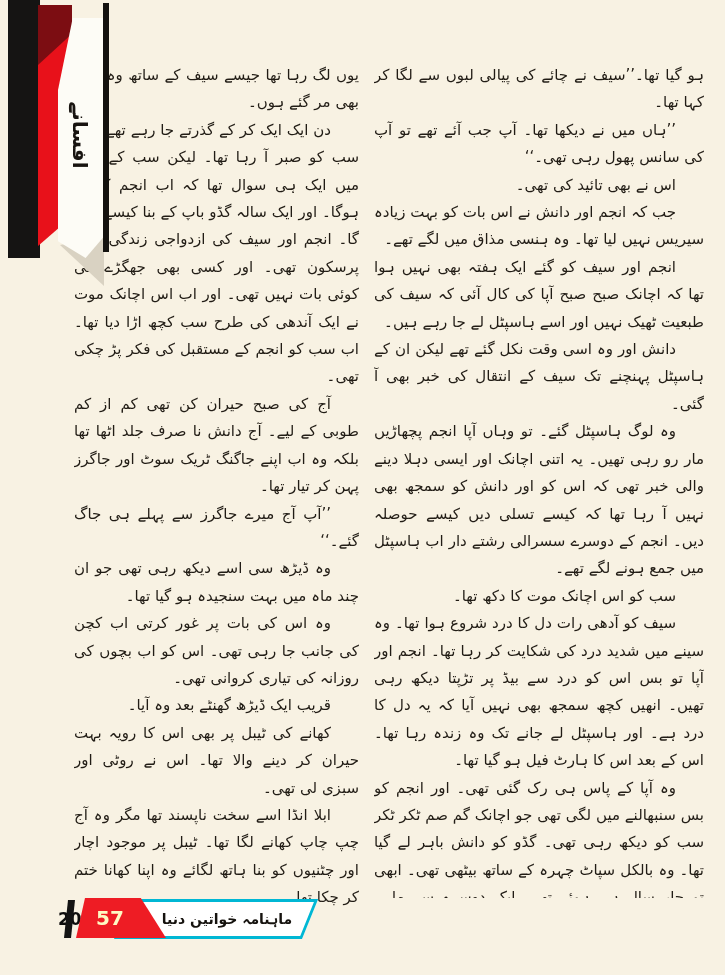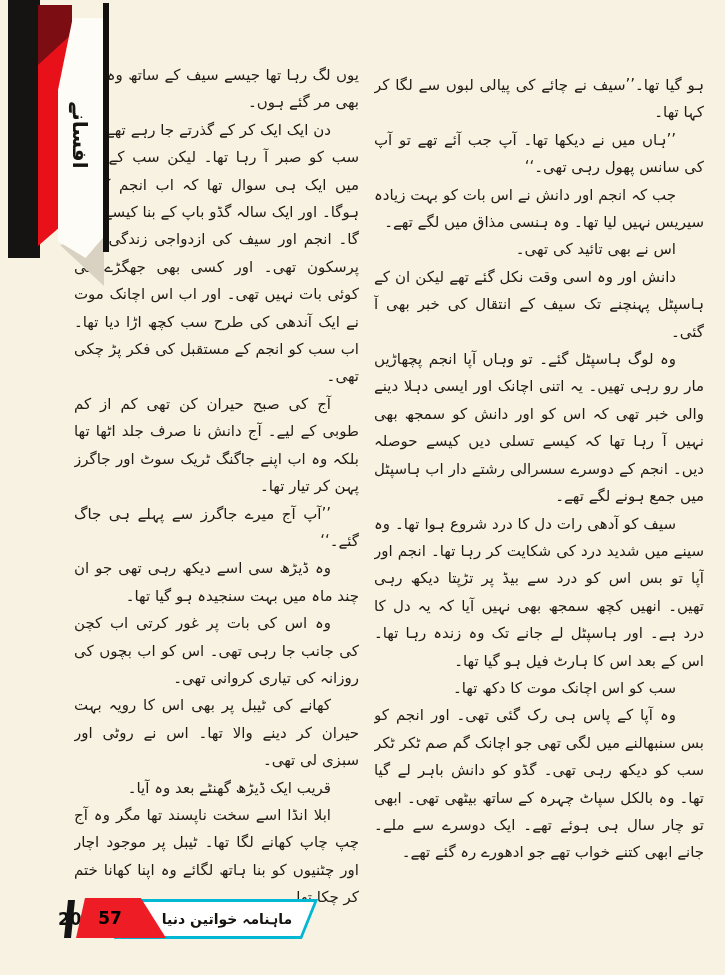--- a/index.html
+++ b/index.html
@@ -27,76 +27,77 @@
   .ribbon-edge{position:absolute;left:103px;top:3px;width:6px;height:249px;background:#14120f;z-index:4;}
   .ribbon-label{position:absolute;left:80px;top:135px;transform:translate(-50%,-50%) rotate(90deg);
     transform-origin:center;white-space:nowrap;direction:rtl;
     font-weight:bold;font-size:20px;color:#181410;z-index:5;letter-spacing:1px;}
 
   
   .col{position:absolute;direction:rtl;text-align:justify;overflow:hidden;
     font-size:15px;line-height:27.4px;}
   .col p{margin:0;}
   .col p.indent{text-indent:28px;}
-  .col-right{left:374px;top:62px;width:330px;height:836px;margin-top:10px;}
+  .col-right{left:374px;top:62px;width:330px;height:836px;}
   .col-left{left:74px;top:62px;width:285px;height:846px;}
 
   
   .footer{position:absolute;left:64px;top:896px;width:270px;height:48px;direction:ltr;}
   .f-tick{position:absolute;left:2px;top:4px;width:7px;height:38px;background:#141414;
     transform:skewX(-6deg);z-index:3;}
   .f-band{position:absolute;left:50px;top:3px;width:182px;height:34px;background:#ffffff;
     border:3px solid #00b7d4;transform:skewX(-22deg);transform-origin:0 100%;z-index:1;}
   .f-band-inner{width:100%;height:100%;transform:skewX(22deg);transform-origin:0 100%;
     direction:rtl;display:flex;align-items:center;justify-content:flex-start;
     gap:14px;padding-right:8px;box-sizing:border-box;white-space:nowrap;}
   .f-mag{font-weight:bold;font-size:14px;color:#15120e;}
   .f-month{font-weight:bold;font-size:14px;color:#15120e;}
   .f-year{font-weight:bold;font-size:17px;color:#0d0d0d;font-family:"DejaVu Sans",sans-serif;}
   .f-page{position:absolute;left:12px;top:2px;width:90px;height:40px;background:#ee1c24;
     clip-path:polygon(10% 0,72% 0,100% 100%,0 100%);z-index:2;
     display:flex;align-items:center;justify-content:center;}
-  .f-page span{color:#000000;font-weight:bold;font-size:17px;margin-right:22px;}
+  .f-page span{color:#fef9c3;font-weight:bold;font-size:20px;margin-right:22px;}
 </style>
 </head>
 <body>
 
 <div class="page">
 
   <div class="deco">
     <div class="bar-black"></div>
     <div class="ribbon-red"></div>
     <div class="ribbon-maroon"></div>
     <div class="ribbon-fold"></div>
     <div class="ribbon-white"></div>
     <div class="ribbon-edge"></div>
     <div class="ribbon-label">افسانے</div>
   </div>
 
   <div class="col col-right">
       <p>ہو گیا تھا۔’’سیف نے چائے کی پیالی لبوں سے لگا کر کہا تھا۔</p>
       <p class="indent">’’ہاں میں نے دیکھا تھا۔ آپ جب آئے تھے تو آپ کی سانس پھول رہی تھی۔‘‘</p>
+      <p class="indent">اس نے بھی تائید کی تھی۔</p>
       <p class="indent">جب کہ انجم اور دانش نے اس بات کو بہت زیادہ سیریس نہیں لیا تھا۔ وہ ہنسی مذاق میں لگے تھے۔</p>
-      <p class="indent">اس نے بھی تائید کی تھی۔</p>
+      <p class="indent">انجم اور سیف کو گئے ایک ہفتہ بھی نہیں ہوا تھا کہ اچانک صبح صبح آپا کی کال آئی کہ سیف کی طبعیت ٹھیک نہیں اور اسے ہاسپٹل لے جا رہے ہیں۔</p>
       <p class="indent">دانش اور وہ اسی وقت نکل گئے تھے لیکن ان کے ہاسپٹل پہنچنے تک سیف کے انتقال کی خبر بھی آ گئی۔</p>
       <p class="indent">وہ لوگ ہاسپٹل گئے۔ تو وہاں آپا انجم پچھاڑیں مار رو رہی تھیں۔ یہ اتنی اچانک اور ایسی دہلا دینے والی خبر تھی کہ اس کو اور دانش کو سمجھ بھی نہیں آ رہا تھا کہ کیسے تسلی دیں کیسے حوصلہ دیں۔ انجم کے دوسرے سسرالی رشتے دار اب ہاسپٹل میں جمع ہونے لگے تھے۔</p>
+      <p class="indent">سب کو اس اچانک موت کا دکھ تھا۔</p>
       <p class="indent">سیف کو آدھی رات دل کا درد شروع ہوا تھا۔ وہ سینے میں شدید درد کی شکایت کر رہا تھا۔ انجم اور آپا تو بس اس کو درد سے بیڈ پر تڑپتا دیکھ رہی تھیں۔ انھیں کچھ سمجھ بھی نہیں آیا کہ یہ دل کا درد ہے۔ اور ہاسپٹل لے جانے تک وہ زندہ رہا تھا۔ اس کے بعد اس کا ہارٹ فیل ہو گیا تھا۔</p>
-      <p class="indent">سب کو اس اچانک موت کا دکھ تھا۔</p>
       <p class="indent">وہ آپا کے پاس ہی رک گئی تھی۔ اور انجم کو بس سنبھالنے میں لگی تھی جو اچانک گم صم ٹکر ٹکر سب کو دیکھ رہی تھی۔ گڈو کو دانش باہر لے گیا تھا۔ وہ بالکل سپاٹ چہرہ کے ساتھ بیٹھی تھی۔ ابھی تو چار سال ہی ہوئے تھے۔ ایک دوسرے سے ملے۔ جانے ابھی کتنے خواب تھے جو ادھورے رہ گئے تھے۔</p>
     </div>
 
   <div class="col col-left">
       <p>یوں لگ رہا تھا جیسے سیف کے ساتھ وہ سب بھی مر گئے ہوں۔</p>
       <p class="indent">دن ایک ایک کر کے گذرتے جا رہے تھے۔ اب سب کو صبر آ رہا تھا۔ لیکن سب کے ذہن میں ایک ہی سوال تھا کہ اب انجم کا کیا ہوگا۔ اور ایک سالہ گڈو باپ کے بنا کیسے رہے گا۔ انجم اور سیف کی ازدواجی زندگی بہت پرسکون تھی۔ اور کسی بھی جھگڑے کی کوئی بات نہیں تھی۔ اور اب اس اچانک موت نے ایک آندھی کی طرح سب کچھ اڑا دیا تھا۔ اب سب کو انجم کے مستقبل کی فکر پڑ چکی تھی۔</p>
       <p class="indent">آج کی صبح حیران کن تھی کم از کم طوبی کے لیے۔ آج دانش نا صرف جلد اٹھا تھا بلکہ وہ اب اپنے جاگنگ ٹریک سوٹ اور جاگرز پہن کر تیار تھا۔</p>
       <p class="indent">’’آپ آج میرے جاگرز سے پہلے ہی جاگ گئے۔‘‘</p>
       <p class="indent">وہ ڈیڑھ سی اسے دیکھ رہی تھی جو ان چند ماہ میں بہت سنجیدہ ہو گیا تھا۔</p>
       <p class="indent">وہ اس کی بات پر غور کرتی اب کچن کی جانب جا رہی تھی۔ اس کو اب بچوں کی روزانہ کی تیاری کروانی تھی۔</p>
+      <p class="indent">قریب ایک ڈیڑھ گھنٹے بعد وہ آیا۔</p>
       <p class="indent">کھانے کی ٹیبل پر بھی اس کا رویہ بہت حیران کر دینے والا تھا۔ اس نے روٹی اور سبزی لی تھی۔</p>
-      <p class="indent">قریب ایک ڈیڑھ گھنٹے بعد وہ آیا۔</p>
       <p class="indent">ابلا انڈا اسے سخت ناپسند تھا مگر وہ آج چپ چاپ کھانے لگا تھا۔ ٹیبل پر موجود اچار اور چٹنیوں کو بنا ہاتھ لگائے وہ اپنا کھانا ختم کر چکا تھا۔</p>
     </div>
 
   <div class="footer">
     <div class="f-band">
       <div class="f-band-inner">
         <span class="f-mag">ماہنامہ خواتین دنیا</span>
         <span class="f-month">مئی</span>
         <span class="f-year">2025</span>
       </div>

